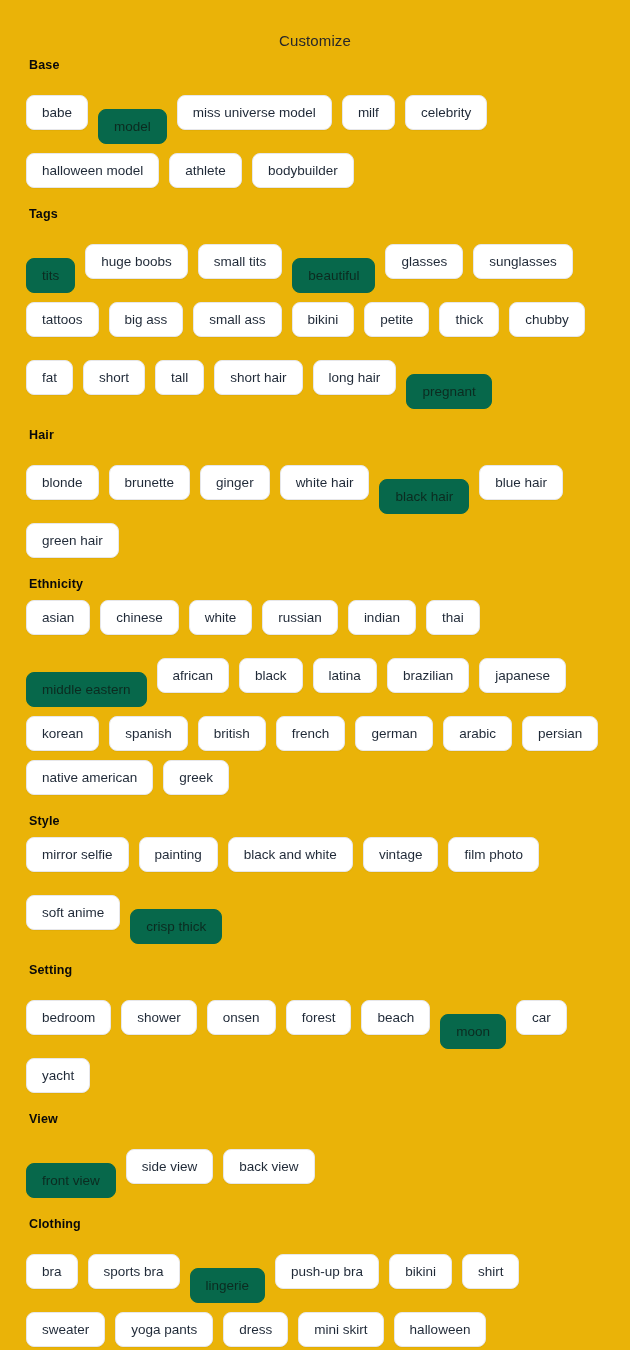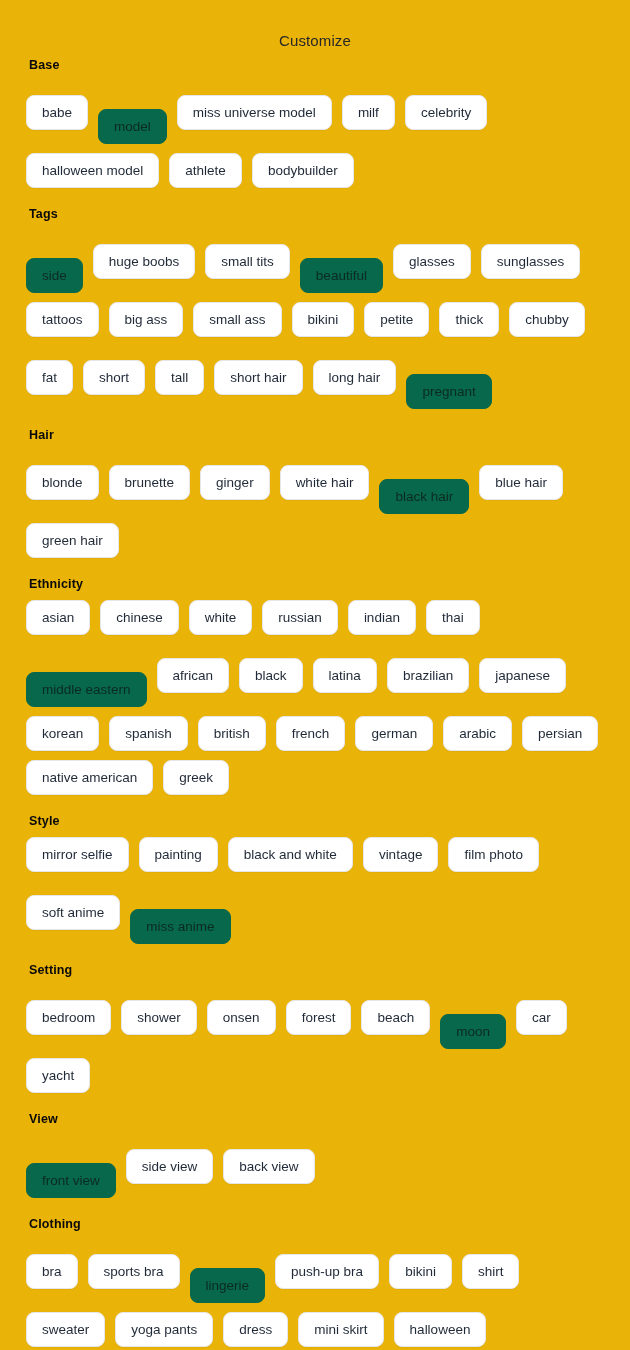--- a/index.html
+++ b/index.html
@@ -97,21 +97,21 @@
           <button class="pill">milf</button>
           <button class="pill">celebrity</button>
           <button class="pill">halloween model</button>
           <button class="pill">athlete</button>
           <button class="pill">bodybuilder</button>
         </div>
       </div>
       <div class="section">
         <div class="section-label">Tags</div>
         <div class="pill-wrap">
-          <button class="pill selected">side</button>
+          <button class="pill selected">tits</button>
           <button class="pill">huge boobs</button>
           <button class="pill">small tits</button>
           <button class="pill selected">beautiful</button>
           <button class="pill">glasses</button>
           <button class="pill">sunglasses</button>
           <button class="pill">tattoos</button>
           <button class="pill">big ass</button>
           <button class="pill">small ass</button>
           <button class="pill">bikini</button>
           <button class="pill">petite</button>
@@ -165,21 +165,21 @@
       </div>
       <div class="section">
         <div class="section-label">Style</div>
         <div class="pill-wrap">
           <button class="pill">mirror selfie</button>
           <button class="pill">painting</button>
           <button class="pill">black and white</button>
           <button class="pill">vintage</button>
           <button class="pill">film photo</button>
           <button class="pill">soft anime</button>
-          <button class="pill selected">miss anime</button>
+          <button class="pill selected">crisp thick</button>
         </div>
       </div>
       <div class="section">
         <div class="section-label">Setting</div>
         <div class="pill-wrap">
           <button class="pill">bedroom</button>
           <button class="pill">shower</button>
           <button class="pill">onsen</button>
           <button class="pill">forest</button>
           <button class="pill">beach</button>

